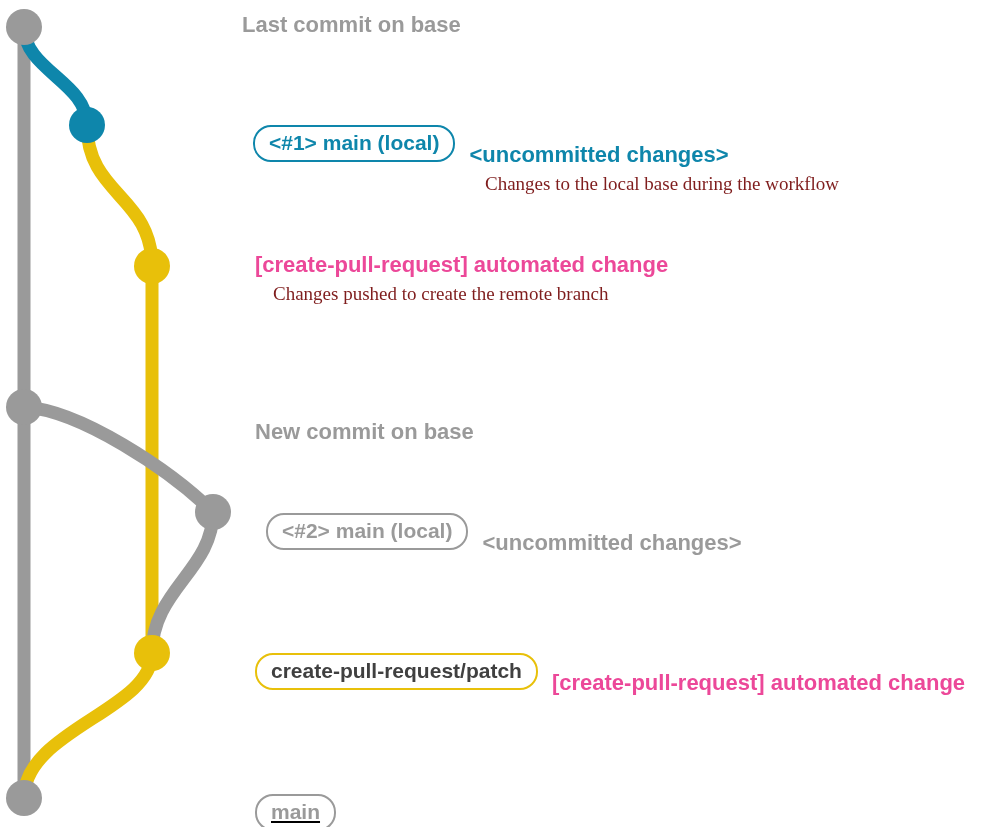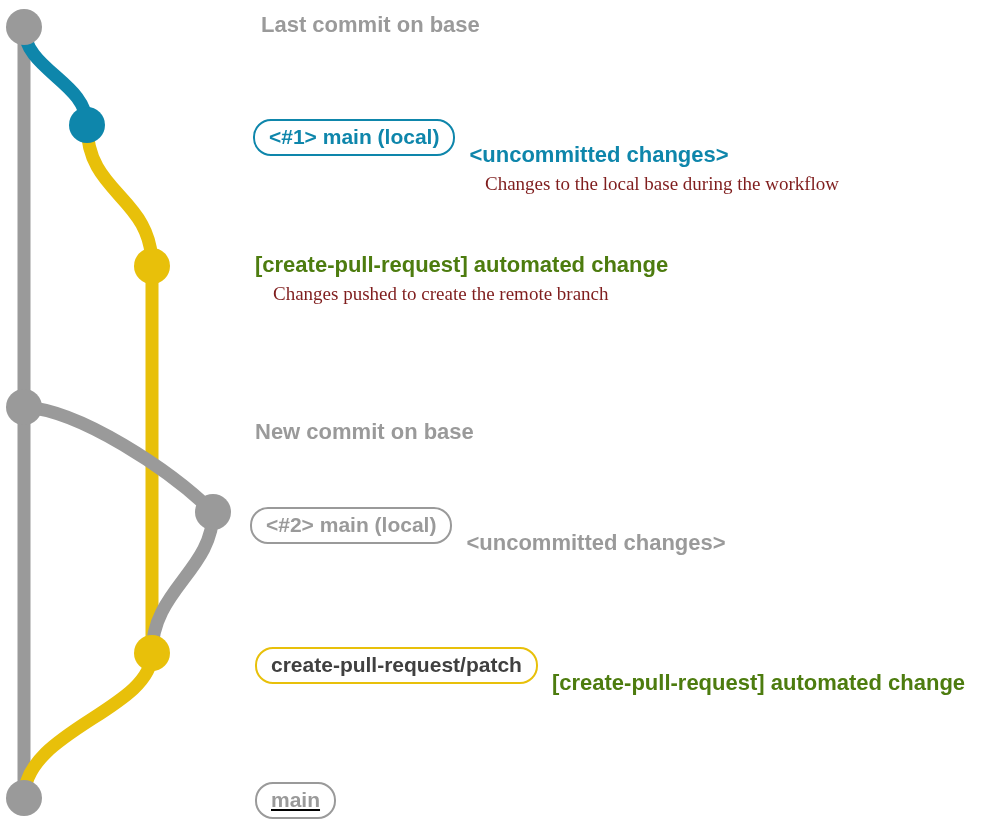--- a/index.html
+++ b/index.html
@@ -41,34 +41,35 @@
     justify-content: center;
     border: 2px solid #be185d;
     border-radius: 18px;
     padding: 4px 14px 6px 14px;
     font-size: 21px;
     font-weight: bold;
     color: #9a9a9a;
     line-height: 1.1;
     background: #ffffff;
     box-sizing: border-box;
+    margin-top: 12px;
   }
   .pill.blue { border-color: #0e86ab; color: #0e86ab; }
   .pill.yellow { border-color: #e8c00a; color: #404040; }
   .pill.gray { border-color: #9a9a9a; color: #9a9a9a; }
 
   .subject {
     font-size: 22px;
     font-weight: bold;
     margin-left: 14px;
     line-height: 1.1;
     margin-top: 36px;
   }
   .subject.blue { color: #0e86ab; }
-  .subject.yellow { color: #4d7c0f; }
+  .subject.yellow { color: #ec4899; }
   .subject.gray { color: #9a9a9a; }
 
   .plain-subject {
     font-size: 22px;
     font-weight: bold;
     color: #9a9a9a;
     line-height: 1.1;
   }
 
   .note {
@@ -107,42 +108,42 @@
       <circle cx="24" cy="27" r="18" fill="#9a9a9a"></circle>
       <circle cx="87" cy="125" r="18" fill="#0e86ab"></circle>
       <circle cx="152" cy="266" r="18" fill="#e8c00a"></circle>
       <circle cx="24" cy="407" r="18" fill="#9a9a9a"></circle>
       <circle cx="213" cy="512" r="18" fill="#9a9a9a"></circle>
       <circle cx="152" cy="653" r="18" fill="#e8c00a"></circle>
       <circle cx="24" cy="798" r="18" fill="#9a9a9a"></circle>
     </g>
   </svg>
 
-  <div class="row" style="left:261px; top:13px;">
+  <div class="row" style="left:242px; top:13px;">
     <span class="plain-subject">Last commit on base</span>
   </div>
 
   <div class="row-stack" style="left:253px; top:107px;">
     <div style="display:flex; align-items:center;">
       <span class="pill blue">&lt;#1&gt; main (local)</span>
       <span class="subject blue">&lt;uncommitted changes&gt;</span>
     </div>
     <span class="note" style="margin-left:232px;">Changes to the local base during the workflow</span>
   </div>
 
   <div class="row-stack" style="left:255px; top:253px;">
     <span class="subject yellow" style="margin-left:0;">[create-pull-request] automated change</span>
     <span class="note" style="margin-left:18px;">Changes pushed to create the remote branch</span>
   </div>
 
   <div class="row" style="left:255px; top:420px;">
     <span class="plain-subject">New commit on base</span>
   </div>
 
-  <div class="row-stack" style="left:250px; top:495px;">
+  <div class="row-stack" style="left:266px; top:495px;">
     <div style="display:flex; align-items:center;">
       <span class="pill gray">&lt;#2&gt; main (local)</span>
       <span class="subject gray">&lt;uncommitted changes&gt;</span>
     </div>
   </div>
 
   <div class="row-stack" style="left:255px; top:635px;">
     <div style="display:flex; align-items:center;">
       <span class="pill yellow">create-pull-request/patch</span>
       <span class="subject yellow">[create-pull-request] automated change</span>

